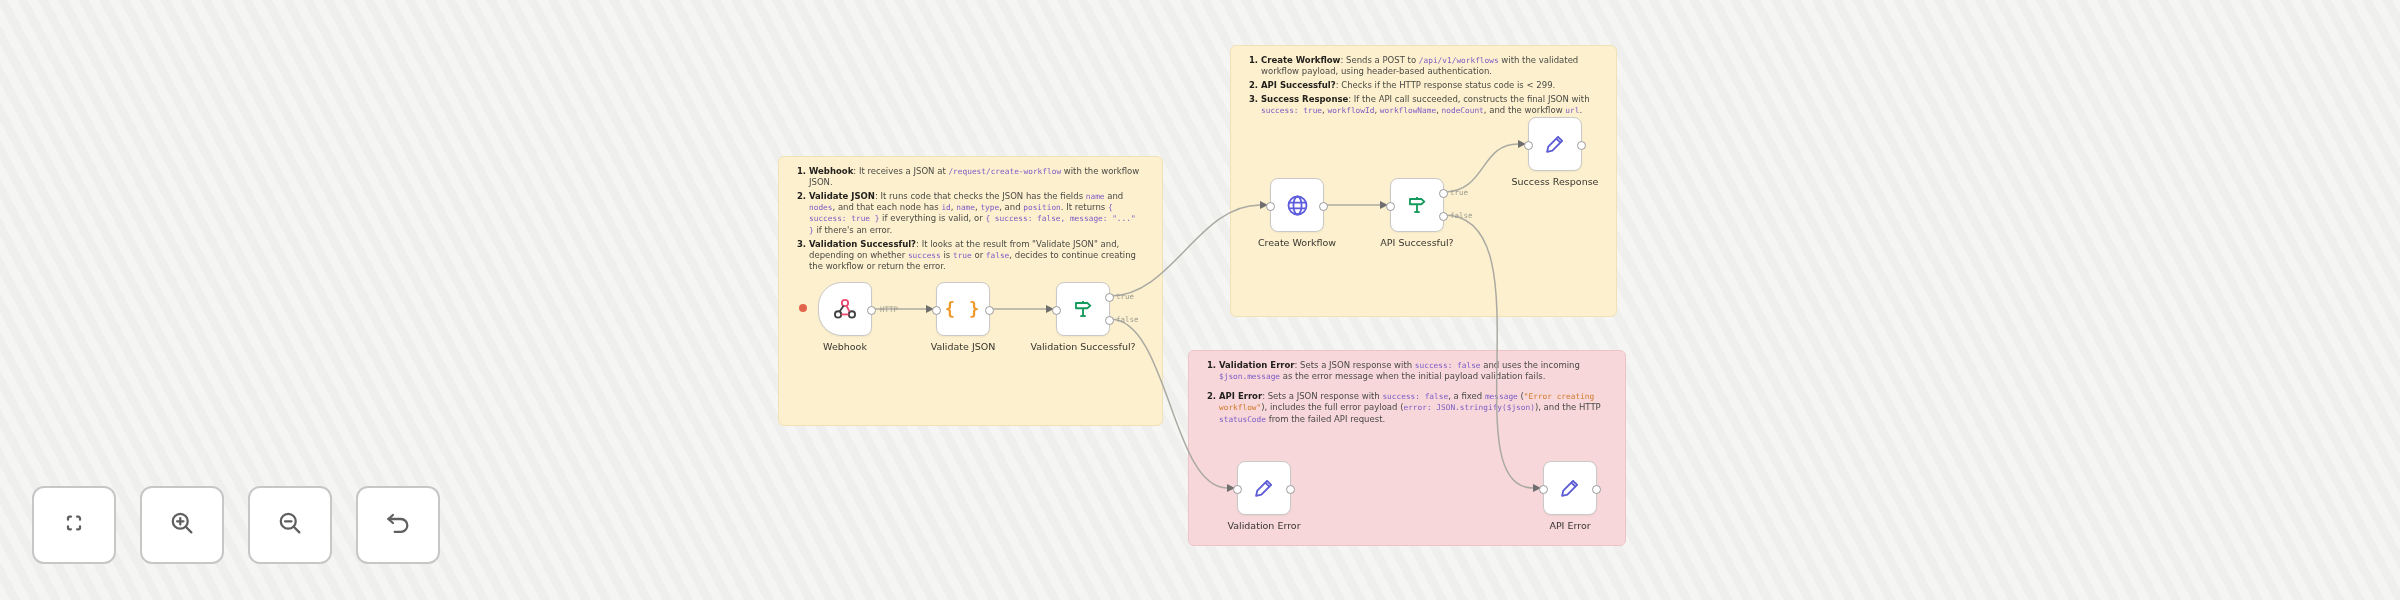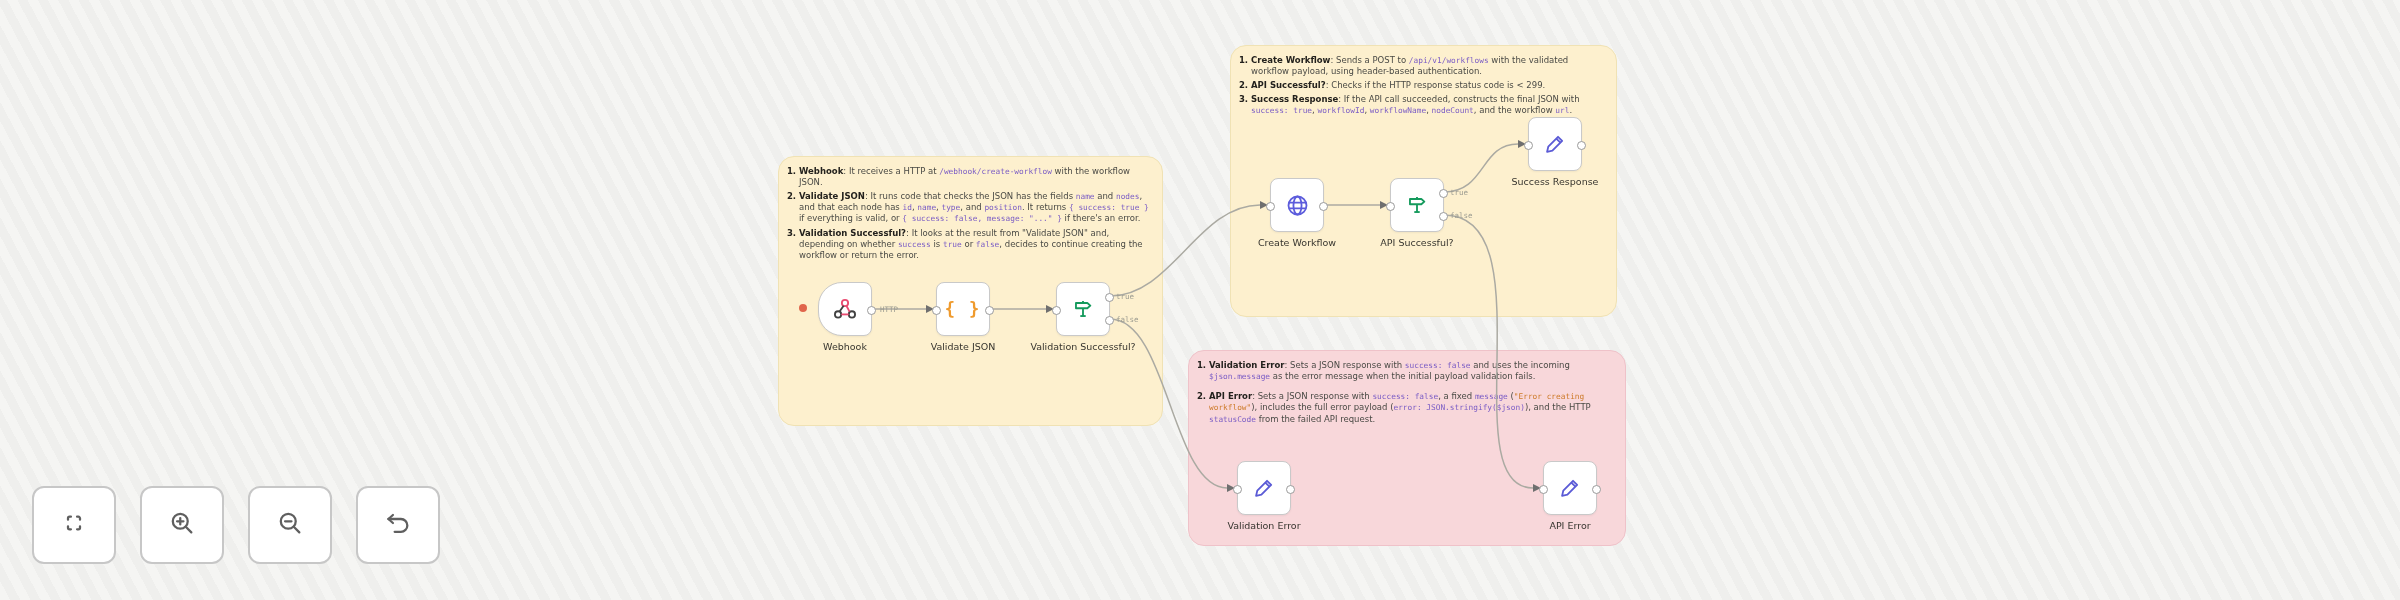--- a/index.html
+++ b/index.html
@@ -6,21 +6,21 @@
   body{
     width:2400px;height:600px;overflow:hidden;
     font-family:"DejaVu Sans","Liberation Sans",sans-serif;
   }
   #canvas{
     position:relative;width:2400px;height:600px;
     background:repeating-linear-gradient(62deg,#f5f5f3 0px,#f5f5f3 9px,#efefed 9px,#efefed 18px);
   }
 
   
-  .sticky{position:absolute;border-radius:16px;box-sizing:border-box;padding:9px 7px;z-index:1;}
+  .sticky{position:absolute;border-radius:6px;box-sizing:border-box;padding:9px 17px;z-index:1;}
   .sticky.yellow{background:#fdf0ce;border:1px solid #f0e2b4;}
   .sticky.pink{background:#f8d7da;border:1px solid #efc2c9;}
   .note-content{font-size:8.5px;line-height:1.3;color:#4a4a45;}
   .note-content ol{margin:0;padding-left:13px;}
   .note-content li{margin-bottom:3px;}
   .sticky.pink .note-content li{margin-bottom:9px;}
   .note-content li::marker{font-weight:bold;color:#23211d;}
   .seg-bold{font-weight:bold;color:#23211d;}
   .seg-code{font-family:"DejaVu Sans Mono",monospace;font-size:7.8px;color:#7a5cc5;}
   .seg-string{font-family:"DejaVu Sans Mono",monospace;font-size:7.8px;color:#cd7a29;}
@@ -69,21 +69,21 @@
   .tool-btn svg{stroke:#5f5f5f;fill:none;stroke-width:1.7;stroke-linecap:round;stroke-linejoin:round;}
 </style>
 </head>
 <body>
 
 <div id="canvas">
 
   <div class="sticky yellow" style="left:778px;top:156px;width:385px;height:270px;">
     <div class="note-content">
         <ol>
-          <li><span class="seg-bold">Webhook</span><span class="seg-text">: It receives a HTTP at </span><span class="seg-code">/webhook/create-workflow</span><span class="seg-text"> with the workflow JSON.</span></li>
+          <li><span class="seg-bold">Webhook</span><span class="seg-text">: It receives a JSON at </span><span class="seg-code">/request/create-workflow</span><span class="seg-text"> with the workflow JSON.</span></li>
           <li><span class="seg-bold">Validate JSON</span><span class="seg-text">: It runs code that checks the JSON has the fields </span><span class="seg-code">name</span><span class="seg-text"> and </span><span class="seg-code">nodes</span><span class="seg-text">, and that each node has </span><span class="seg-code">id</span><span class="seg-text">, </span><span class="seg-code">name</span><span class="seg-text">, </span><span class="seg-code">type</span><span class="seg-text">, and </span><span class="seg-code">position</span><span class="seg-text">. It returns </span><span class="seg-code">{ success: true }</span><span class="seg-text"> if everything is valid, or </span><span class="seg-code">{ success: false, message: "..." }</span><span class="seg-text"> if there's an error.</span></li>
           <li><span class="seg-bold">Validation Successful?</span><span class="seg-text">: It looks at the result from "Validate JSON" and, depending on whether </span><span class="seg-code">success</span><span class="seg-text"> is </span><span class="seg-code">true</span><span class="seg-text"> or </span><span class="seg-code">false</span><span class="seg-text">, decides to continue creating the workflow or return the error.</span></li>
         </ol>
       </div>
   </div>
 
   <div class="sticky yellow" style="left:1230px;top:45px;width:387px;height:272px;">
     <div class="note-content">
         <ol>
           <li><span class="seg-bold">Create Workflow</span><span class="seg-text">: Sends a POST to </span><span class="seg-code">/api/v1/workflows</span><span class="seg-text"> with the validated workflow payload, using header-based authentication.</span></li>

